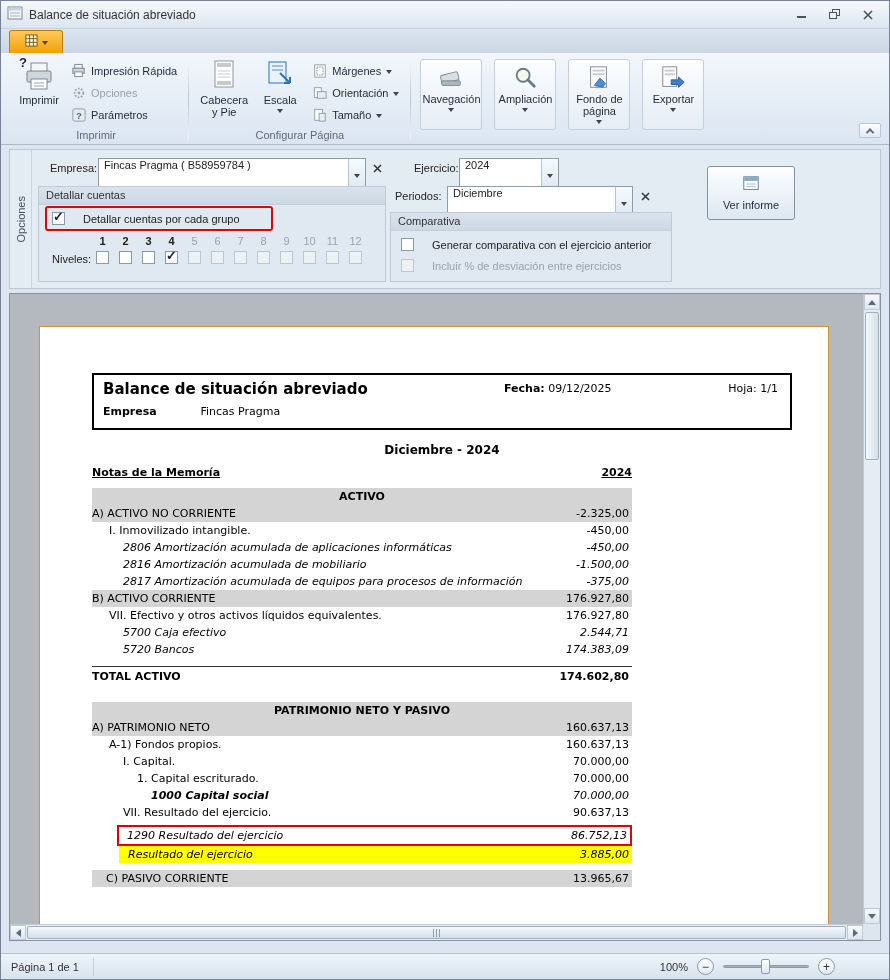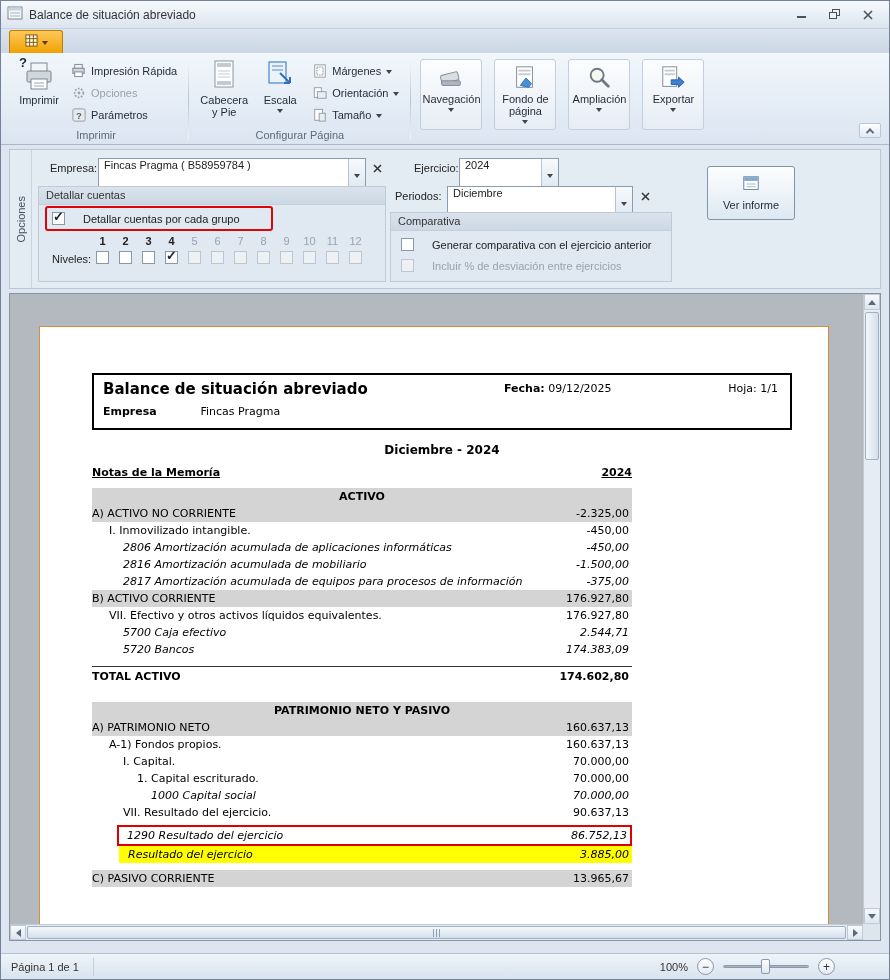--- a/index.html
+++ b/index.html
@@ -110,29 +110,29 @@
               font-weight:bold; }
   .rep-cols span { text-decoration:underline; }
   .rep-table { margin:9px 0 0 52px; width:540px; }
   .rrow { display:flex; height:17px; line-height:17px; }
   .rrow .rl { flex:1; white-space:nowrap; overflow:hidden; }
   .rrow .rv { width:110px; text-align:right; padding-right:3px; }
   .rrow.header { background:#d4d4d4; font-weight:bold; justify-content:center; text-align:center; }
   .rrow.header .rl { flex:0 1 auto; }
   .rrow.section { background:#d4d4d4; }
   .i1 .rl { padding-left:17px; } .i2 .rl { padding-left:31px; }
-  .i3 .rl { padding-left:45px; } .i4 .rl { padding-left:59px; }
+  .i3 .rl { padding-left:45px; } .i4 .rl { padding-left:59px;font-weight:bold; }
   .acc { font-style:italic; }
   .total { font-weight:bold; border-top:1px solid #333; margin-top:8px; height:20px; line-height:20px; }
   .header2 { margin-top:16px; }
   .redrow { margin-left:25px; border:2px solid #e00000; height:21px; line-height:17px; margin-top:4px;align-items:center; }
   .redrow .rl { padding-left:8px; }
   .yellowrow { background:#ffff00; margin-left:27px; }
   .yellowrow .rl { padding-left:9px; }
-  .gapC { margin-top:7px; }
+  .gapC { margin-top:7px;padding-left:14px; }
 
   
   .vscroll { position:absolute; top:0; right:0; bottom:16px; width:17px;
              background:#e5ecf3; border-left:1px solid #c0cad6; }
   .hscroll { position:absolute; left:0; right:17px; bottom:0; height:16px;
              background:#e5ecf3; border-top:1px solid #c0cad6; }
   .sarrow { position:absolute; background:linear-gradient(#f7fafc,#dde6f0);
             border:1px solid #c0cad6; display:flex; align-items:center; justify-content:center; }
   .sa-up { top:0; left:0; right:0; height:16px; }
   .sa-dn { bottom:0; left:0; right:0; height:16px; }
@@ -336,34 +336,34 @@
     <div class="panelbtn">
       <span><svg viewBox="0 0 28 28" width="26" height="26">
             <rect x="3" y="9" width="19" height="9" rx="2" fill="#d7dde3" stroke="#7d8894" transform="rotate(-14 13 13)"></rect>
             <rect x="4" y="17" width="20" height="5" rx="1" fill="#aeb7c0" stroke="#7d8894"></rect>
           </svg></span>
       <span>Navegación</span>
       <span class="caret"></span>
     </div>
     <div class="panelbtn">
       <span><svg viewBox="0 0 28 28" width="26" height="26">
+            <circle cx="12" cy="11" r="7" fill="#f4f8ee" stroke="#6c7884" stroke-width="2"></circle>
+            <line x1="17" y1="16" x2="24" y2="23" stroke="#6c7884" stroke-width="3" stroke-linecap="round"></line>
+          </svg></span>
+      <span>Ampliación</span>
+      <span class="caret"></span>
+    </div>
+    <div class="panelbtn">
+      <span><svg viewBox="0 0 28 28" width="26" height="26">
             <rect x="5" y="2" width="17" height="22" fill="#fff" stroke="#7d8894"></rect>
             <rect x="7" y="5" width="13" height="2" fill="#c3cad2"></rect>
             <rect x="7" y="9" width="13" height="2" fill="#c3cad2"></rect>
             <path d="M9 22 l6 -8 6 6 -3 4 z" fill="#4a90d9" stroke="#2f6fbe"></path>
           </svg></span>
       <span>Fondo de página</span>
-      <span class="caret"></span>
-    </div>
-    <div class="panelbtn">
-      <span><svg viewBox="0 0 28 28" width="26" height="26">
-            <circle cx="12" cy="11" r="7" fill="#f4f8ee" stroke="#6c7884" stroke-width="2"></circle>
-            <line x1="17" y1="16" x2="24" y2="23" stroke="#6c7884" stroke-width="3" stroke-linecap="round"></line>
-          </svg></span>
-      <span>Ampliación</span>
       <span class="caret"></span>
     </div>
     <div class="panelbtn">
       <span><svg viewBox="0 0 28 28" width="26" height="26">
             <rect x="3" y="2" width="15" height="21" fill="#fff" stroke="#7d8894"></rect>
             <rect x="5" y="5" width="11" height="2" fill="#c3cad2"></rect>
             <rect x="5" y="9" width="11" height="2" fill="#c3cad2"></rect>
             <path d="M12 16 h8 v-3 l6 5.5 -6 5.5 v-3 h-8 z" fill="#3f7fd1" stroke="#2a5ea8"></path>
           </svg></span>
       <span>Exportar</span>

